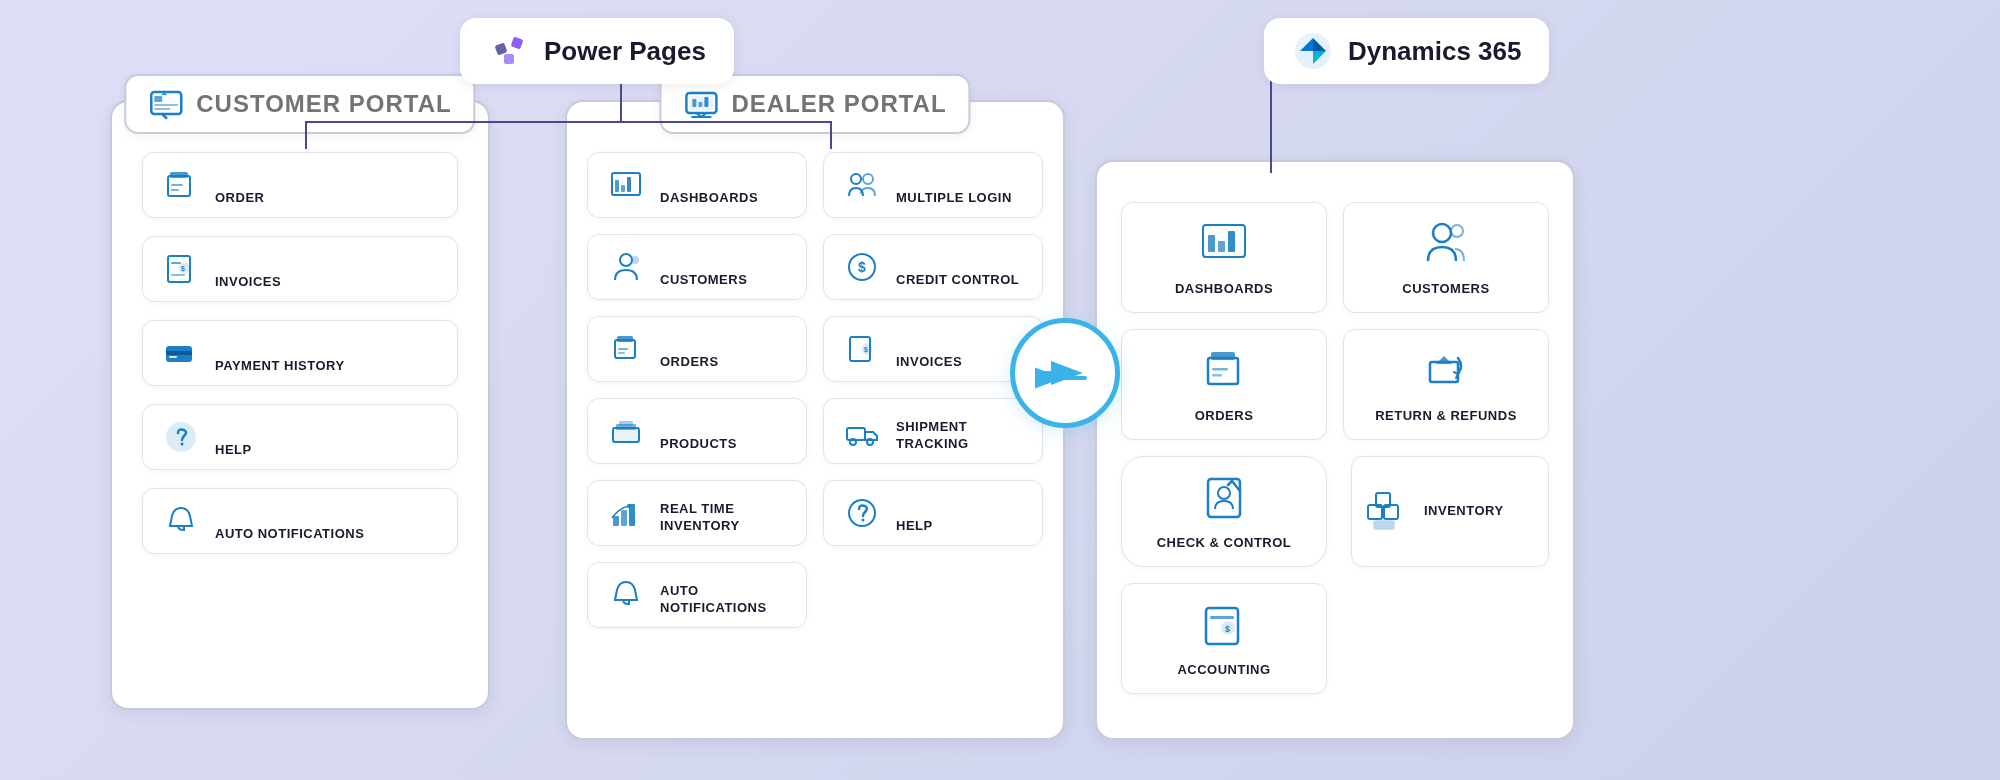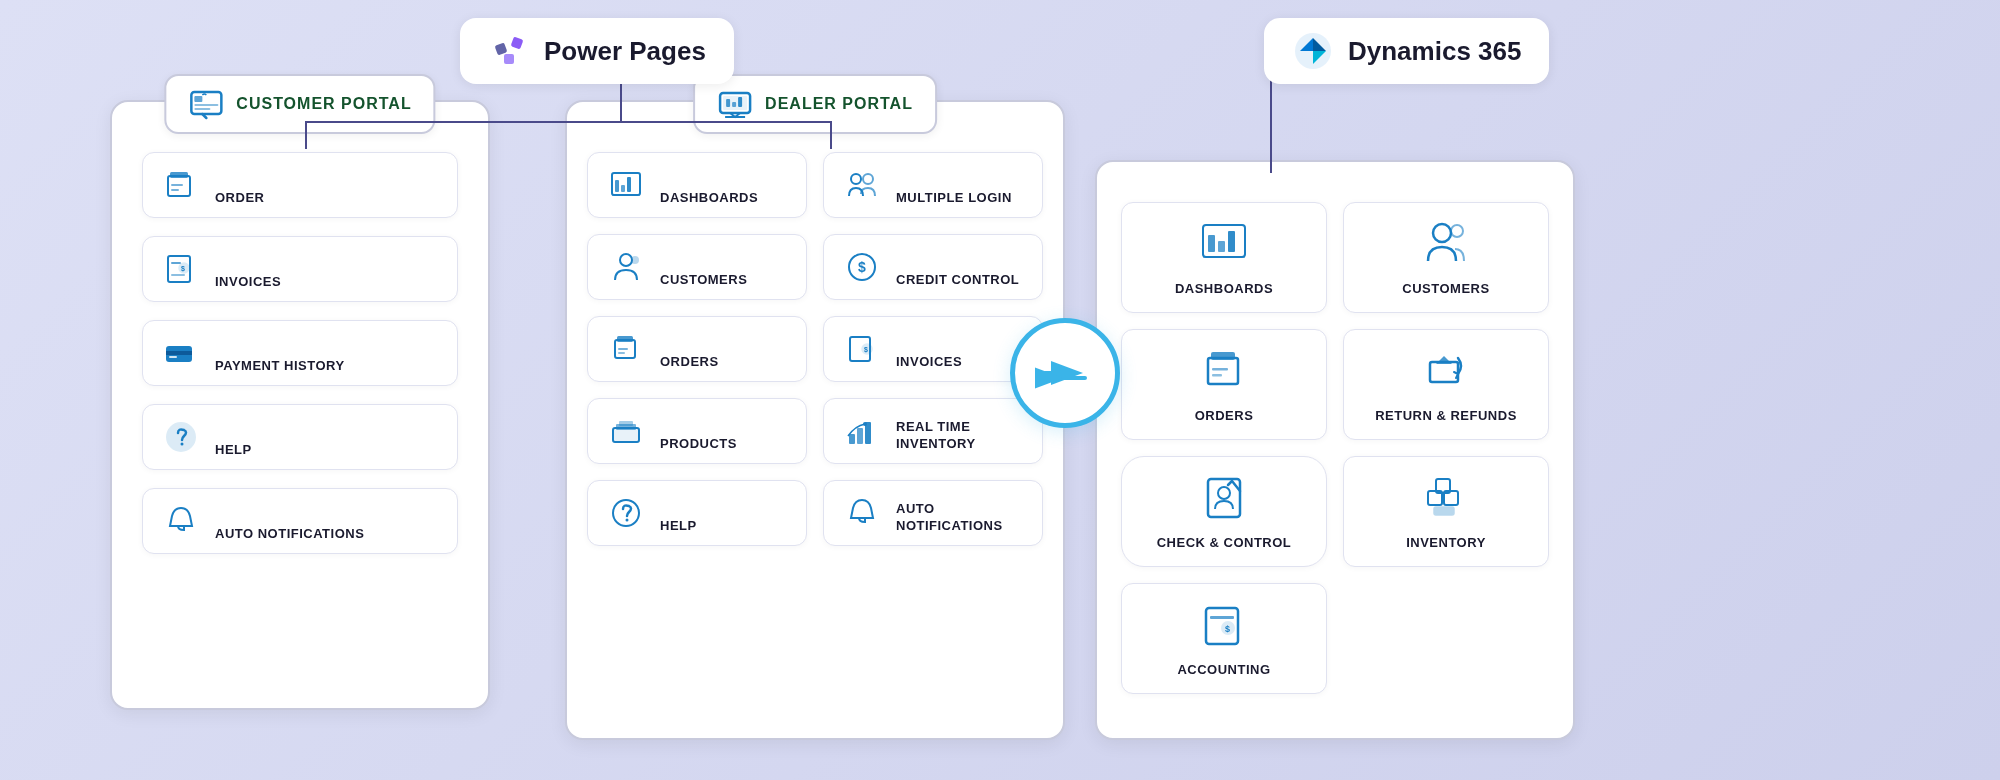--- a/index.html
+++ b/index.html
@@ -78,23 +78,23 @@
       border: 2px solid #c8cadc;
       padding: 10px 22px;
       display: flex;
       align-items: center;
       gap: 12px;
       white-space: nowrap;
       box-shadow: 0 2px 8px rgba(0,0,0,0.06);
     }
 
     .portal-header-title {
-      font-size: 16px;
+      font-size: 24px;
       font-weight: 700;
-      color: #14532d;
+      color: #737373;
       letter-spacing: 1px;
     }
 
     
     .item-card {
       background: white;
       border-radius: 12px;
       border: 1.5px solid #e0e2f0;
       display: flex;
       align-items: flex-end;
@@ -402,20 +402,31 @@
           <svg class="icon-svg-sm" viewBox="0 0 34 34">
             <rect x="4" y="14" width="26" height="14" rx="2" fill="none" stroke="#1a7fc4" stroke-width="2"></rect>
             <rect x="4" y="14" width="26" height="14" rx="2" fill="#1a7fc4" opacity="0.1"></rect>
             <rect x="7" y="10" width="20" height="6" rx="1" fill="#1a7fc4" opacity="0.6"></rect>
             <rect x="10" y="7" width="14" height="5" rx="1" fill="#1a7fc4" opacity="0.4"></rect>
           </svg>
         </div>
         <span class="item-label">PRODUCTS</span>
       </div>
 
+      <div class="item-card">
+        <div class="icon-circle">
+          <svg class="icon-svg-sm" viewBox="0 0 34 34">
+            <rect x="2" y="14" width="18" height="12" rx="2" fill="none" stroke="#1a7fc4" stroke-width="2"></rect>
+            <path d="M20 18 L28 18 L32 22 L32 26 L20 26 Z" fill="none" stroke="#1a7fc4" stroke-width="2"></path>
+            <circle cx="8" cy="28" r="3" fill="none" stroke="#1a7fc4" stroke-width="2"></circle>
+            <circle cx="25" cy="28" r="3" fill="none" stroke="#1a7fc4" stroke-width="2"></circle>
+          </svg>
+        </div>
+        <span class="item-label">SHIPMENT TRACKING</span>
+      </div>
 
       <div class="item-card">
         <div class="icon-circle">
           <svg class="icon-svg-sm" viewBox="0 0 34 34">
             <rect x="4" y="20" width="6" height="10" rx="1" fill="#1a7fc4" opacity="0.8"></rect>
             <rect x="12" y="14" width="6" height="16" rx="1" fill="#1a7fc4" opacity="0.7"></rect>
             <rect x="20" y="8" width="6" height="22" rx="1" fill="#1a7fc4" opacity="0.9"></rect>
             <path d="M3 22 Q10 12 20 10" stroke="#1a7fc4" stroke-width="1.5" fill="none"></path>
             <circle cx="20" cy="10" r="2" fill="#1a7fc4"></circle>
           </svg>
@@ -521,21 +532,21 @@
           <svg width="52" height="52" viewBox="0 0 52 52">
             <rect x="10" y="8" width="32" height="38" rx="3" fill="none" stroke="#1a7fc4" stroke-width="2.5"></rect>
             <circle cx="26" cy="22" r="6" fill="none" stroke="#1a7fc4" stroke-width="2"></circle>
             <path d="M17 38 Q17 30 26 30 Q35 30 35 38" fill="none" stroke="#1a7fc4" stroke-width="2"></path>
             <path d="M30 14 L34 10 L42 20" stroke="#1a7fc4" stroke-width="2.5" fill="none" stroke-linecap="round" stroke-linejoin="round"></path>
           </svg>
         </div>
         <span class="item-label">CHECK &amp; CONTROL</span>
       </div>
 
-      <div class="item-card" style="flex-direction:column;align-items:center;text-align:center;padding:14px 8px;">
+      <div class="item-card" style="flex-direction:row;align-items:center;text-align:center;padding:14px 8px;margin-left:8px;">
         <div>
           <svg width="52" height="52" viewBox="0 0 52 52">
             <rect x="8" y="20" width="14" height="14" rx="2" fill="none" stroke="#1a7fc4" stroke-width="2"></rect>
             <rect x="24" y="20" width="14" height="14" rx="2" fill="none" stroke="#1a7fc4" stroke-width="2"></rect>
             <rect x="16" y="8" width="14" height="14" rx="2" fill="none" stroke="#1a7fc4" stroke-width="2"></rect>
             <rect x="14" y="36" width="20" height="8" rx="2" fill="#1a7fc4" opacity="0.3" stroke="#1a7fc4" stroke-width="1.5"></rect>
           </svg>
         </div>
         <span class="item-label">INVENTORY</span>
       </div>

